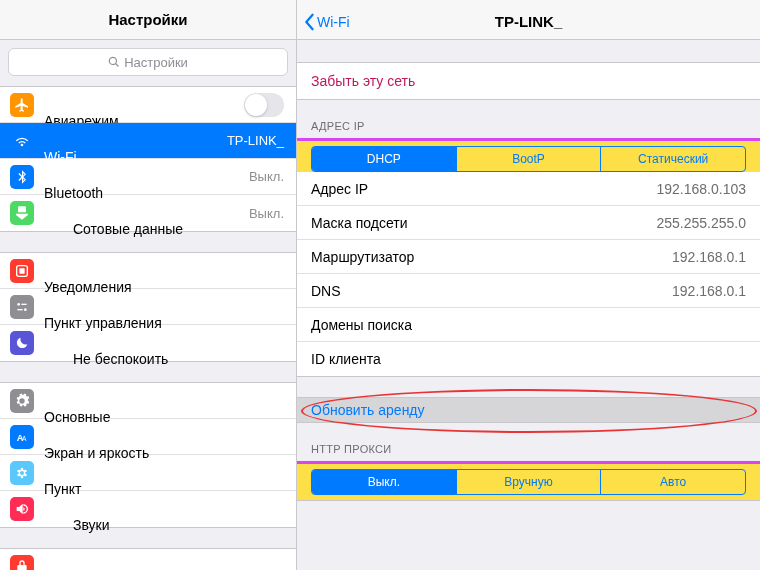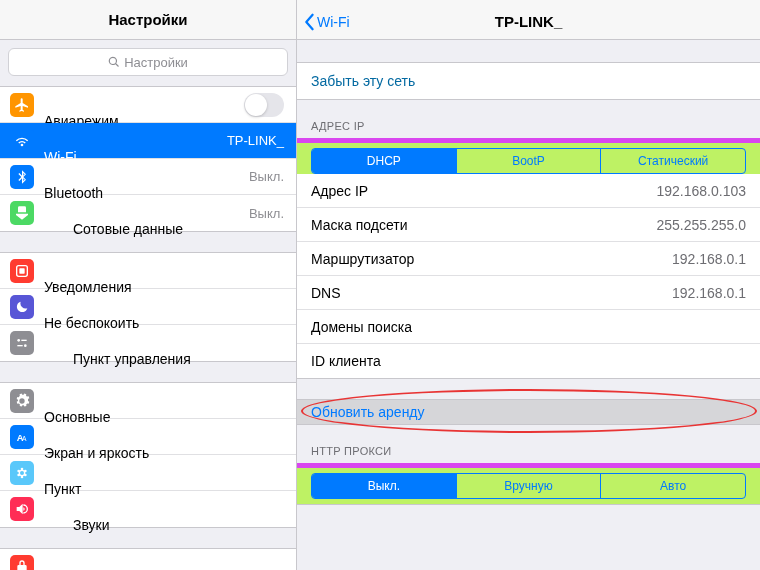--- a/index.html
+++ b/index.html
@@ -45,27 +45,27 @@
 .main-title { font-size: 15px; font-weight: 600; }
 
 .section-label { font-size: 11px; color: #6d6d72; text-transform: uppercase; padding: 20px 14px 6px; letter-spacing: .3px; }
 .cell-group { background: #fff; border-top: 1px solid #c8c7cc; border-bottom: 1px solid #c8c7cc; }
 .cell { display: flex; align-items: center; height: 34px; padding: 0 14px; border-bottom: 1px solid #e0e0e3; font-size: 14px; }
 .cell:last-child { border-bottom: none; }
 .cell-label { color: #000; flex: 1; }
 .cell-value { color: #6d6d72; margin-left: 28px; }
 
 .seg { display: flex; margin: 0 14px; border: 1px solid #007aff; border-radius: 4px; overflow: hidden; height: 26px; margin-bottom: 0; }
-.seg-wrap { background: #bef264; border-top: 5px solid #d946ef; padding: 5px 0 0; }
+.seg-wrap { background: #fde047; border-top: 3px solid #d946ef; padding: 5px 0 0; }
 .seg-item { flex: 1; display: flex; align-items: center; justify-content: center; font-size: 12px; color: #007aff; border-right: 1px solid #007aff; }
 .seg-item:last-child { border-right: none; }
 .seg-item.active { background: #007aff; color: #fff; }
 
 .forget-block { background: #fff; border-top: 1px solid #c8c7cc; border-bottom: 1px solid #c8c7cc; margin-top: 22px; }
-.forget { padding: 10px 14px; color: #0369a1; font-size: 14px; }
+.forget { padding: 10px 14px; color: #be185d; font-size: 14px; }
 
 .renew-block { background: #d6d6d9; border-top: 1px solid #c8c7cc; border-bottom: 1px solid #c8c7cc; margin-top: 20px; }
 .renew { padding: 4px 14px; color: #007aff; font-size: 14px; }
 
 .highlight-oval { position: absolute; pointer-events: none; border: 2px solid #e83434; border-radius: 50%; }
 
 
 .bg-orange { background: #ff9500; }
 .bg-blue { background: #007aff; }
 .bg-green { background: #4cd964; }
@@ -138,37 +138,37 @@
           <div class="row">
             <div class="row-icon bg-red">
               <svg viewBox="0 0 24 24">
                 <rect x="4" y="4" width="16" height="16" rx="3" fill="none" stroke="#fff" stroke-width="2"></rect>
                 <rect x="8" y="8" width="8" height="8" rx="1"></rect>
               </svg>
             </div>
             <div class="row-label">Уведомления</div>
           </div>
           <div class="row">
-            <div class="row-icon bg-purple">
-              <svg viewBox="0 0 24 24">
-                <path d="M20 14a8 8 0 01-10-10 8 8 0 1010 10z"></path>
-              </svg>
-            </div>
-            <div class="row-label">Не беспокоить</div>
-          </div>
-          <div class="row">
             <div class="row-icon bg-gray">
               <svg viewBox="0 0 24 24">
                 <circle cx="7" cy="8" r="2"></circle>
                 <path d="M11 8h8" stroke="#fff" stroke-width="2"></path>
                 <circle cx="17" cy="16" r="2"></circle>
                 <path d="M5 16h8" stroke="#fff" stroke-width="2"></path>
               </svg>
             </div>
             <div class="row-label">Пункт управления</div>
+          </div>
+          <div class="row">
+            <div class="row-icon bg-purple">
+              <svg viewBox="0 0 24 24">
+                <path d="M20 14a8 8 0 01-10-10 8 8 0 1010 10z"></path>
+              </svg>
+            </div>
+            <div class="row-label">Не беспокоить</div>
           </div>
         </div>
         <div class="group group-offset">
           <div class="row">
             <div class="row-icon bg-gray">
               <svg viewBox="0 0 24 24">
                 <path d="M12 8a4 4 0 100 8 4 4 0 000-8zm9 4l2 1-1 3-2.3-.3a7 7 0 01-1.4 1.4l.3 2.3-3 1-1-2a7 7 0 01-2 0l-1 2-3-1 .3-2.3a7 7 0 01-1.4-1.4L5 16l-1-3 2-1a7 7 0 010-2l-2-1 1-3 2.3.3A7 7 0 018.7 4L8.4 1.7l3-1 1 2a7 7 0 012 0l1-2 3 1-.3 2.3a7 7 0 011.4 1.4L22 5l1 3-2 1a7 7 0 010 2z"></path>
               </svg>
             </div>
             <div class="row-label">Основные</div>

